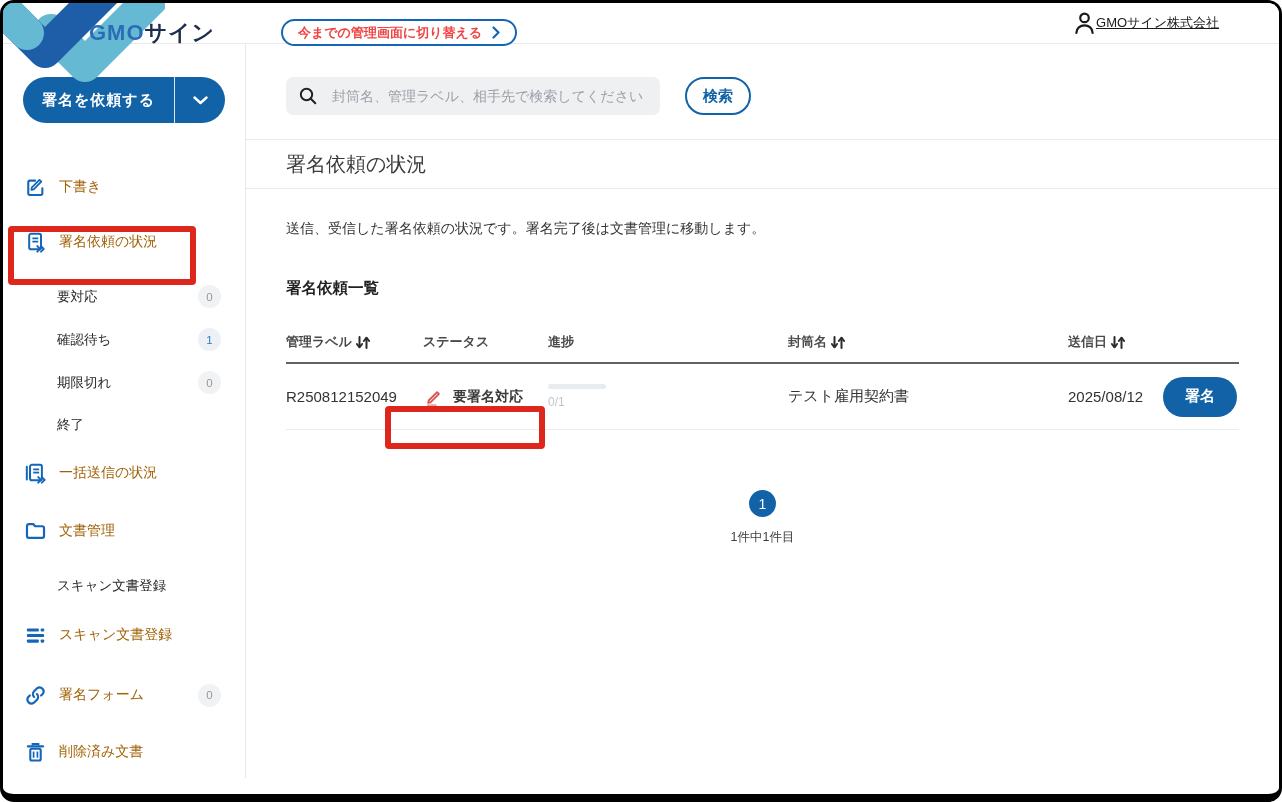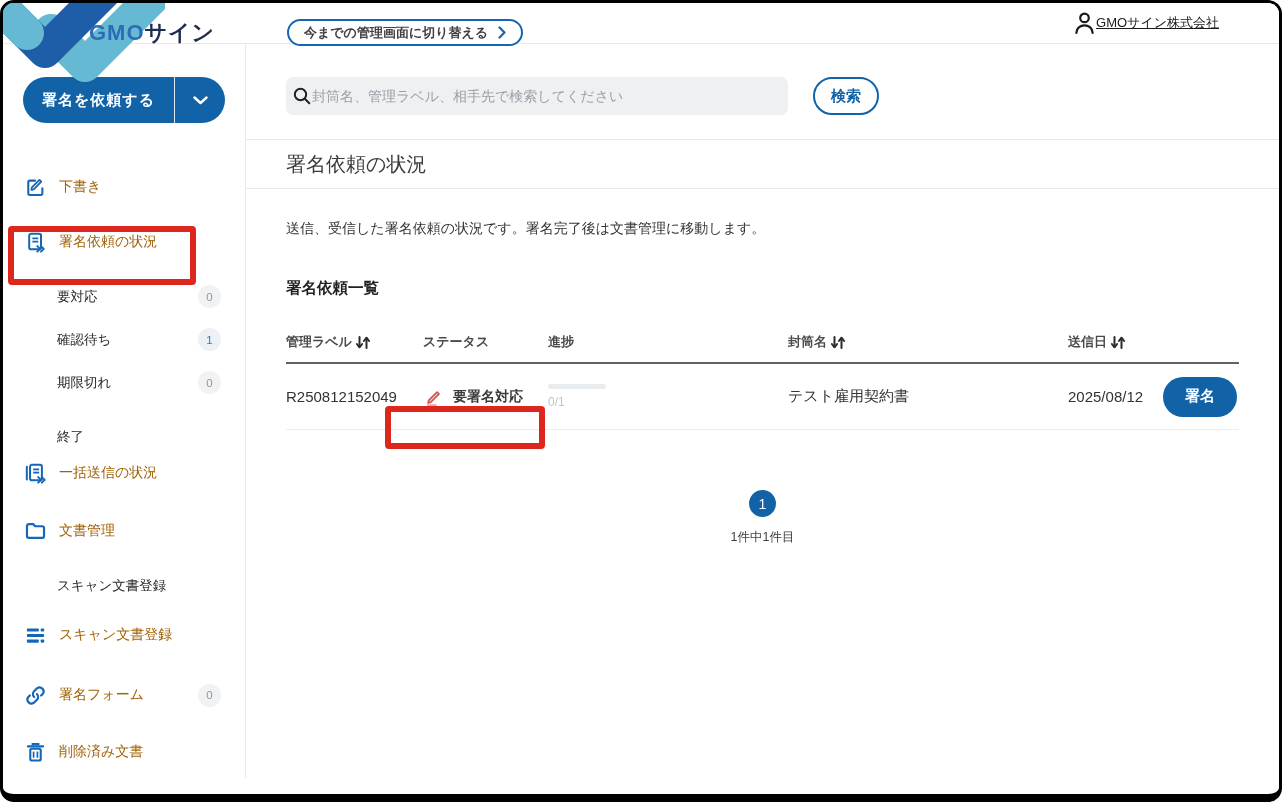--- a/index.html
+++ b/index.html
@@ -15,24 +15,24 @@
   
   .header {
     position:relative; height:41px; display:flex; align-items:center;
     border-bottom:1px solid #e7e9ec; background:#fff; z-index:2;
   }
   .logo-mark { position:absolute; left:-14px; top:-30px; width:176px; height:112px; pointer-events:none; }
   .logo-text { position:absolute; left:86px; top:15px; font-size:22px; font-weight:bold; letter-spacing:1px; white-space:nowrap; }
   .logo-text .gmo { color:#2a6db5; }
   .logo-text .sign { color:#1d2c4f; }
   .switch-btn {
-    position:absolute; left:284px; top:16px; height:27px;
+    position:absolute; left:278px; top:16px; height:27px;
     display:flex; align-items:center; gap:10px; padding:0 15px;
     border:2px solid #1565b5; border-radius:15px; background:#fff;
-    color:#404040; font-size:13px; font-weight:bold; cursor:pointer; white-space:nowrap;
+    color:#ef4444; font-size:13px; font-weight:bold; cursor:pointer; white-space:nowrap;
   }
   .header-right { margin-left:auto; display:flex; align-items:center; padding-right:60px; }
   .account-link { font-size:13px; color:#1a1a1a; text-decoration:underline; cursor:pointer; white-space:nowrap; }
 
   
   .body-wrap { display:flex; height:734px; }
   .sidebar { width:243px; flex-shrink:0; border-right:1px solid #e7e9ec; background:#fff; }
   .main { flex:1; position:relative; background:#fff; }
 
   
@@ -51,33 +51,33 @@
   .nav-item.sub { padding-left:54px; height:43px; }
   .nav-item.sub .txt { margin-left:0; font-size:13.5px; color:#2a2a2a; }
   .badge {
     margin-left:auto; margin-right:24px; width:23px; height:23px; border-radius:50%;
     background:#f1f2f4; color:#9298a0; font-size:11.5px;
     display:flex; align-items:center; justify-content:center;
   }
   .badge.blue { background:#edf0f5; color:#3377c8; }
   .nav-item:nth-child(2)  { margin-top:11px; }
   .nav-item:nth-child(3)  { margin-top:11px; }
-  .nav-item:nth-child(6)  { height:42px;align-items:flex-end; }
+  .nav-item:nth-child(6)  { height:42px; }
   .nav-item:nth-child(7)  { margin-top:5px; }
   .nav-item:nth-child(8)  { margin-top:14px; }
   .nav-item:nth-child(9)  { margin-top:11px; }
   .nav-item:nth-child(10) { margin-top:6px; }
   .nav-item:nth-child(11) { margin-top:16px; }
   .nav-item:nth-child(12) { margin-top:13px; }
 
   
   .search-row { padding:33px 0 0 40px; display:flex; align-items:center; }
   .search-box {
-    width:502px; height:38px; background:#eef0f2; border-radius:7px;
-    display:flex; align-items:center; padding:0 7px; gap:1px;
+    width:374px; height:38px; background:#eef0f2; border-radius:7px;
+    display:flex; align-items:center; padding:0 13px; gap:15px;
   }
   .search-box input {
     flex:1; border:none; background:transparent; outline:none;
     font-size:14px; color:#333; font-family:inherit;
   }
   .search-box input::placeholder { color:#9aa0a8; }
   .search-btn {
     margin-left:25px; width:66px; height:38px; border-radius:19px;
     background:#fff; border:2px solid #1262a8; color:#1262a8;
     font-size:15px; font-weight:bold; cursor:pointer; font-family:inherit;

